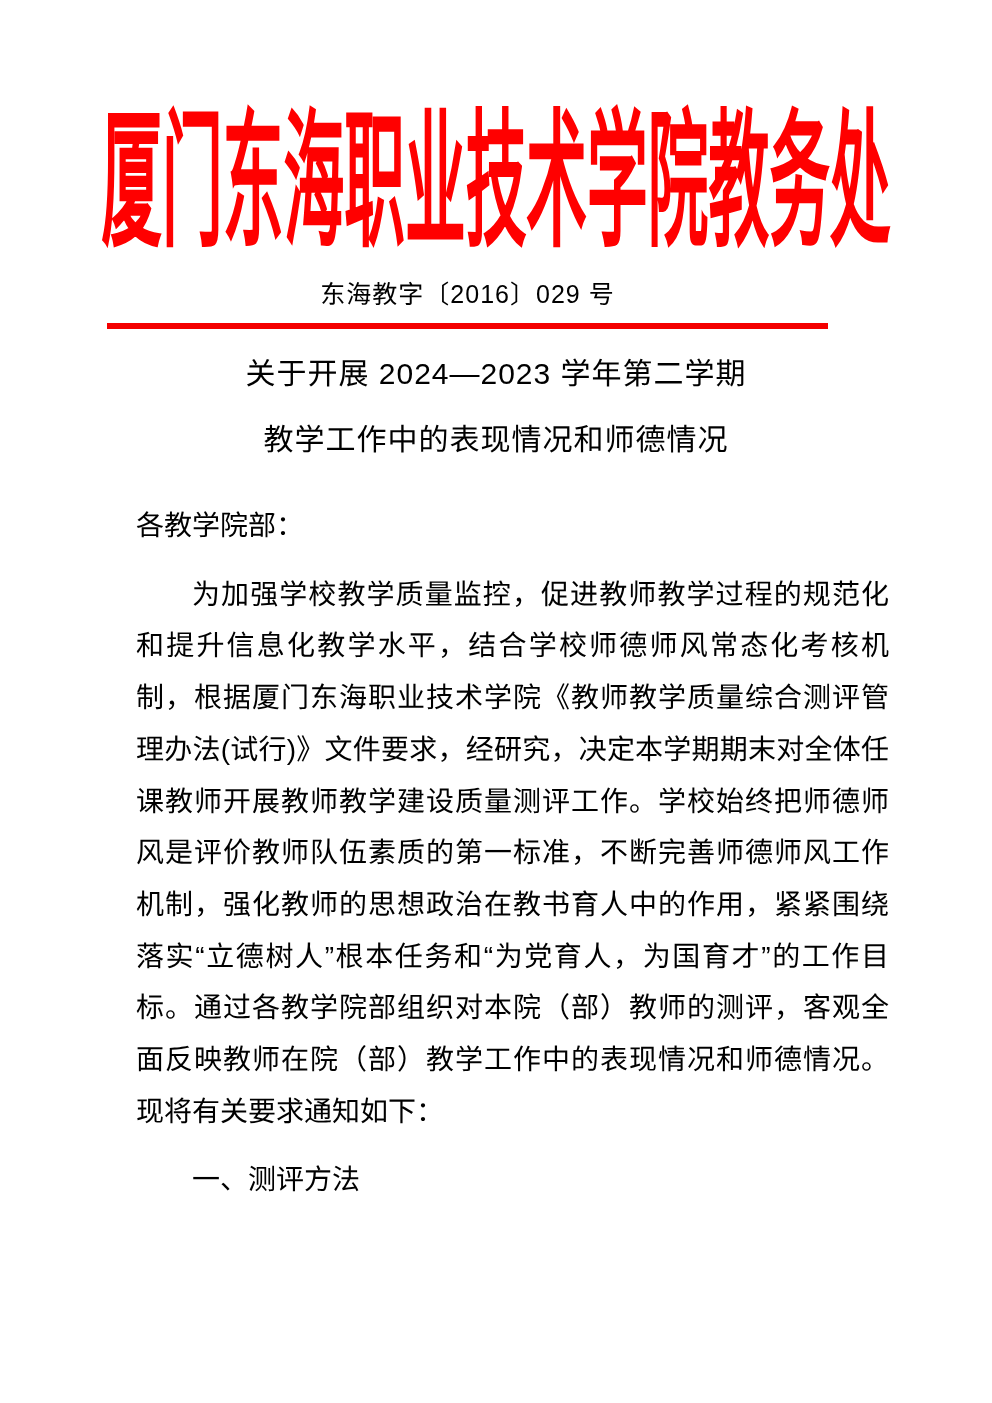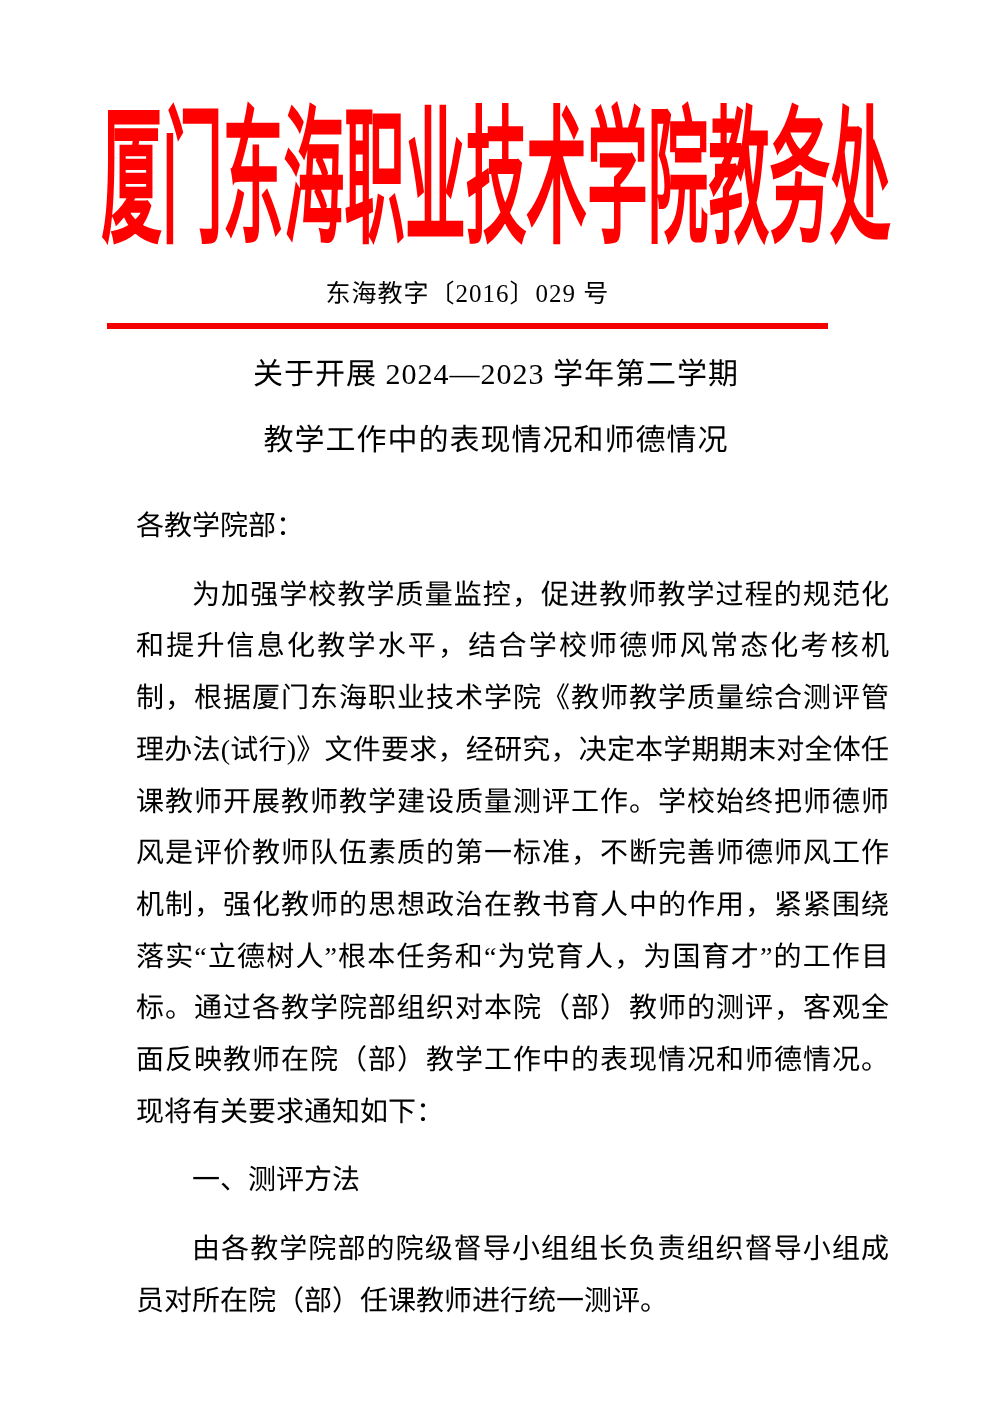--- a/index.html
+++ b/index.html
@@ -7,21 +7,21 @@
     margin: 0;
     padding: 0;
     background: #ffffff;
   }
   .page {
     position: relative;
     width: 992px;
     height: 1403px;
     background: #ffffff;
     overflow: hidden;
-    font-family: Liberation Serif, serif;
+    font-family: Liberation Sans, sans-serif;
     color: #000000;
   }
 
   
   .letterhead-title {
     position: absolute;
     top: 102px;
     left: 0;
     width: 992px;
     text-align: center;
@@ -103,16 +103,15 @@
 
   <div class="doc-title">
     <div>关于开展 2024—2023 学年第二学期</div>
     <div>教学工作中的表现情况和师德情况</div>
   </div>
 
   <div class="doc-body">
     <p class="salutation">各教学院部：</p>
     <p class="indent">为加强学校教学质量监控，促进教师教学过程的规范化和提升信息化教学水平，结合学校师德师风常态化考核机制，根据厦门东海职业技术学院《教师教学质量综合测评管理办法(试行)》文件要求，经研究，决定本学期期末对全体任课教师开展教师教学建设质量测评工作。学校始终把师德师风是评价教师队伍素质的第一标准，不断完善师德师风工作机制，强化教师的思想政治在教书育人中的作用，紧紧围绕落实“立德树人”根本任务和“为党育人，为国育才”的工作目标。通过各教学院部组织对本院（部）教师的测评，客观全面反映教师在院（部）教学工作中的表现情况和师德情况。现将有关要求通知如下：</p>
     <p class="indent">一、测评方法</p>
-    <p class="indent">由各教学院部的院级督导小组组长负责组织督导小组成员对所在院（部）任课教师进行统一测评。</p>
   </div>
 
 </div>
 
 </body></html>

